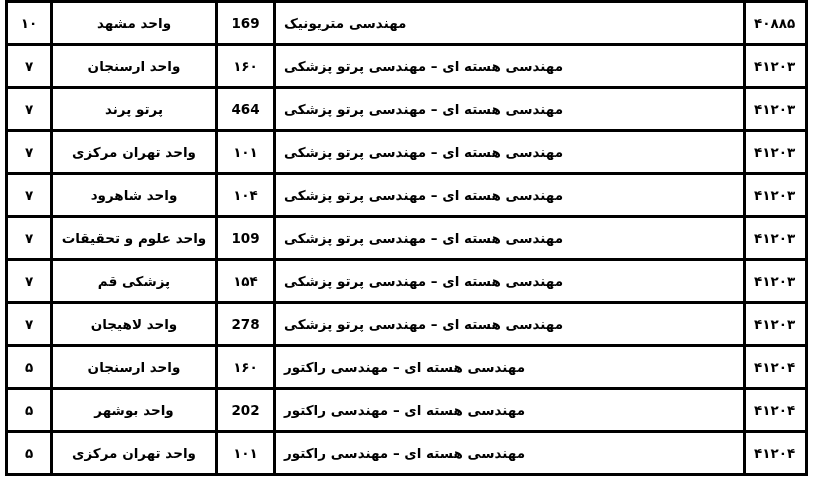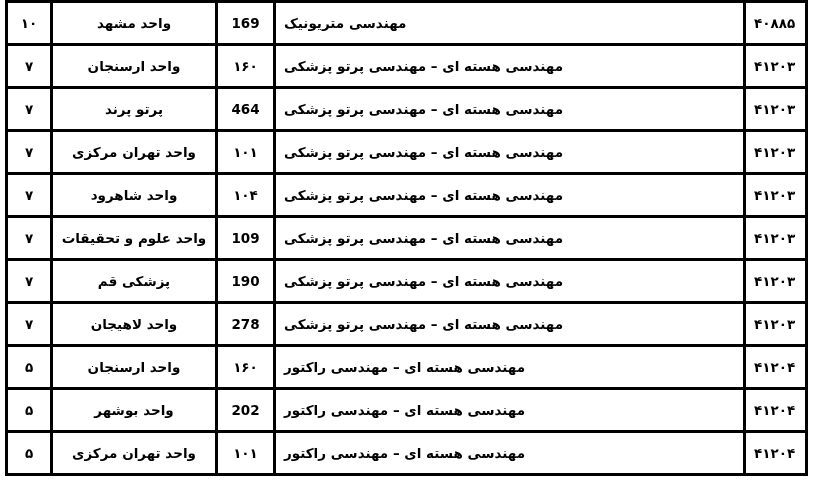--- a/index.html
+++ b/index.html
@@ -114,21 +114,21 @@
         <tr>
           <td class="code">۴۱۲۰۳</td>
           <td class="title">مهندسی هسته ای – مهندسی پرتو پزشکی</td>
           <td class="num">109</td>
           <td class="unit">واحد علوم و تحقیقات</td>
           <td class="count">۷</td>
         </tr>
         <tr>
           <td class="code">۴۱۲۰۳</td>
           <td class="title">مهندسی هسته ای – مهندسی پرتو پزشکی</td>
-          <td class="num">190</td>
+          <td class="num">۱۵۴</td>
           <td class="unit">پزشکی قم</td>
           <td class="count">۷</td>
         </tr>
         <tr>
           <td class="code">۴۱۲۰۳</td>
           <td class="title">مهندسی هسته ای – مهندسی پرتو پزشکی</td>
           <td class="num">278</td>
           <td class="unit">واحد لاهیجان</td>
           <td class="count">۷</td>
         </tr>

